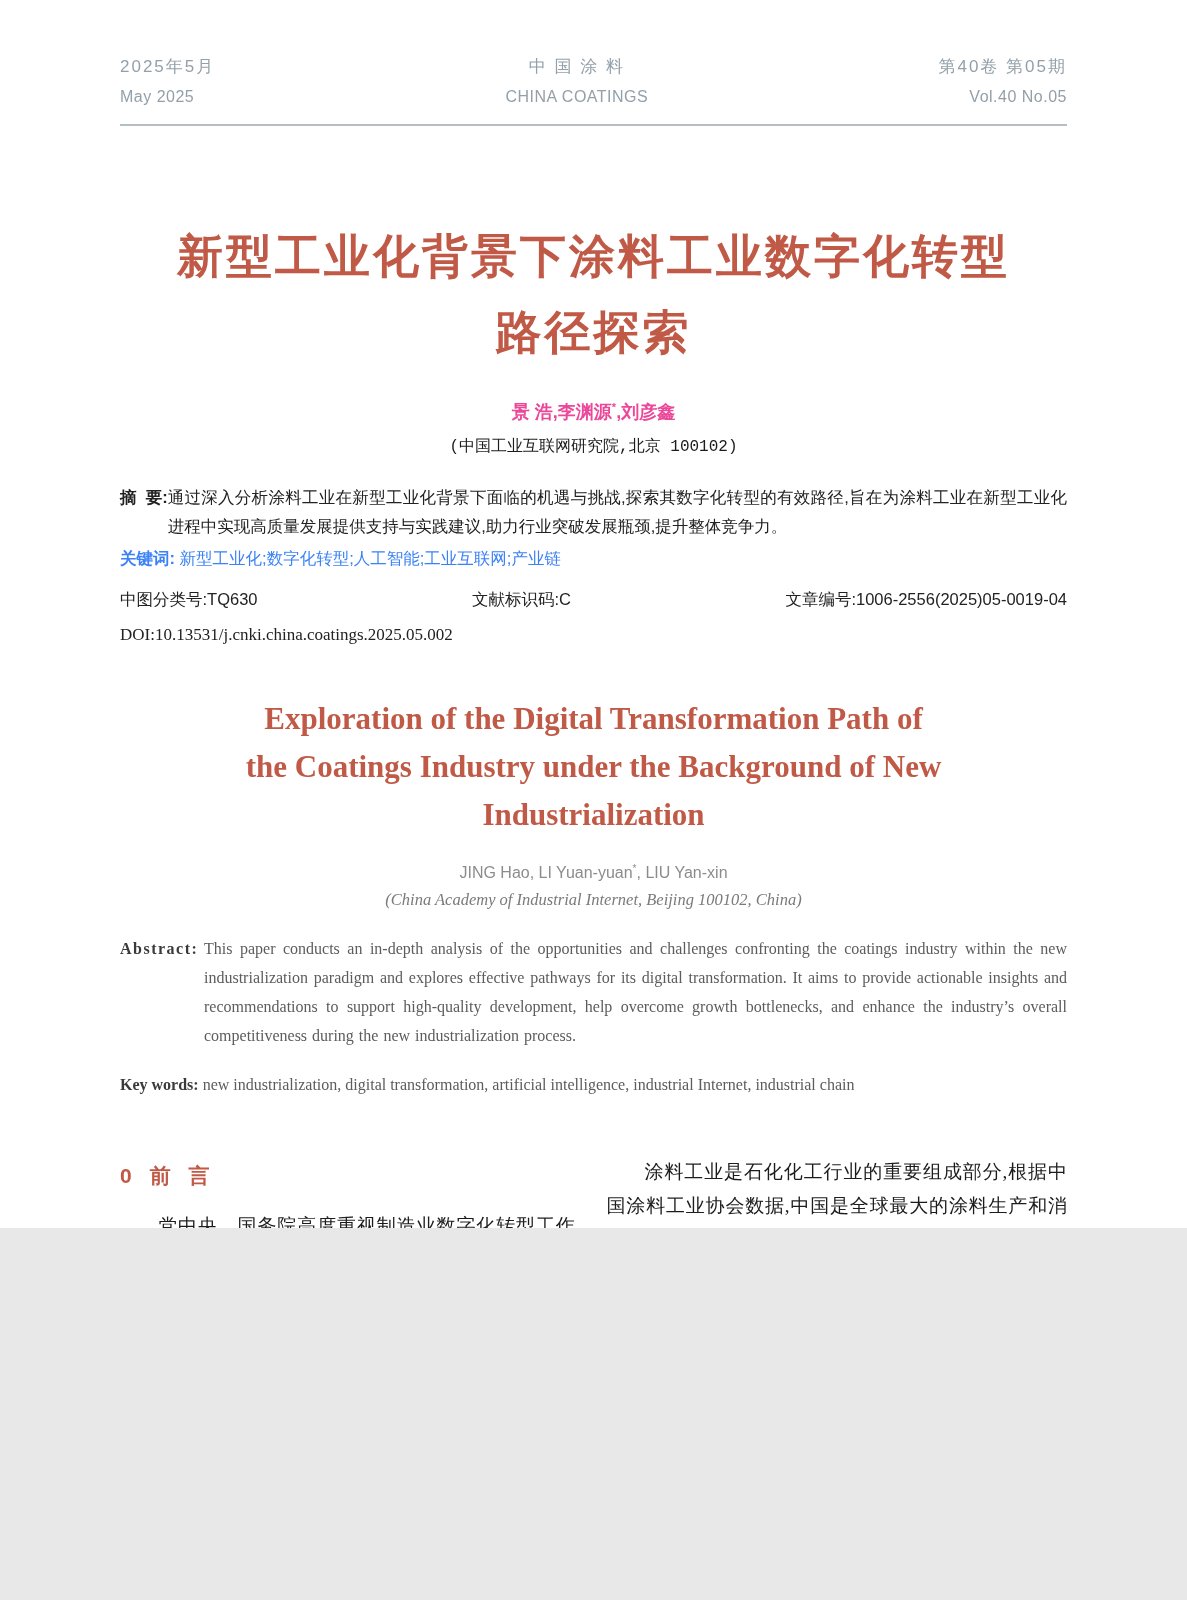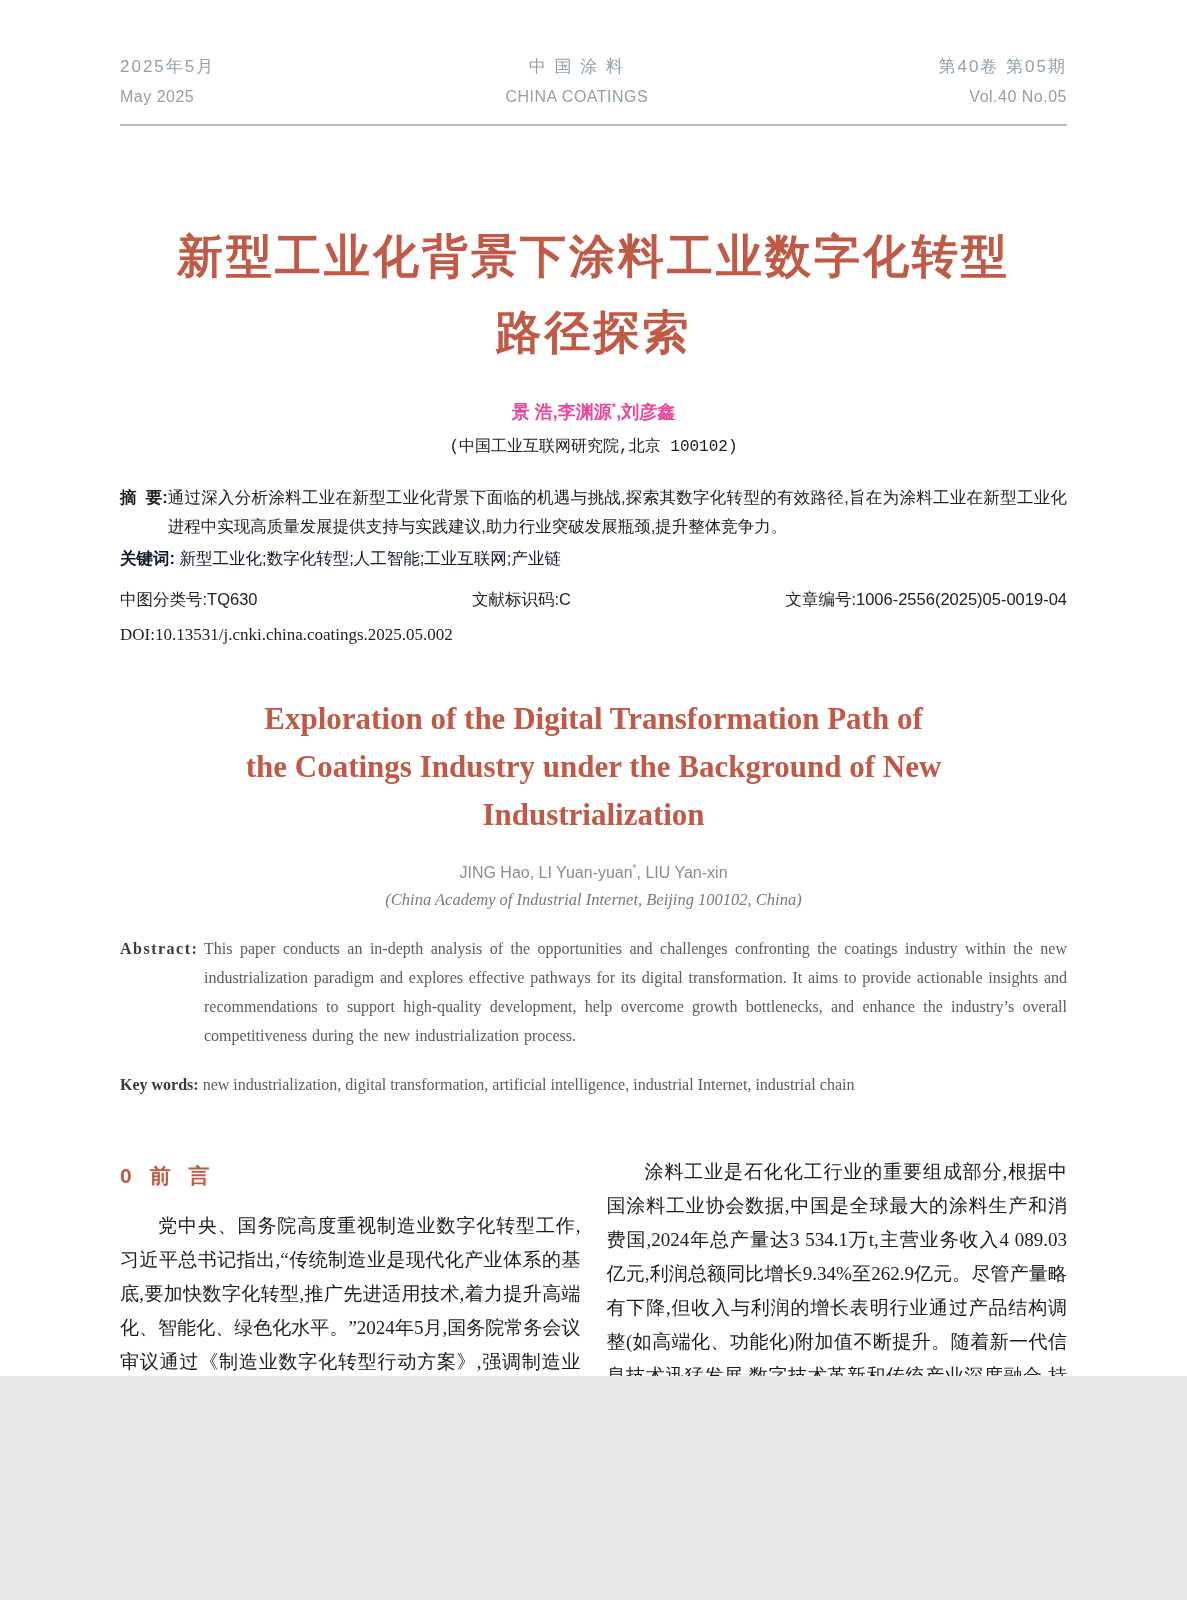--- a/index.html
+++ b/index.html
@@ -1,19 +1,19 @@
 <!DOCTYPE html>
 <html><head>
 <meta charset="utf-8">
 <style>
   * { margin:0; padding:0; box-sizing:border-box; }
   html,body { background:#e8e8e8; }
   .page {
     position:relative;
-    width:1187px; height:1376px;
+    width:1187px; height:1228px;
     margin:0 auto;
     background:#ffffff;
     font-family:"Liberation Serif","DejaVu Serif",serif;
     color:#1c1c1c;
     overflow:hidden;
   }
   .content { position:absolute; left:120px; right:120px; top:52px; }
 
   
   .jheader {
@@ -57,21 +57,21 @@
   .abs-cn {
     margin-top:26px; display:flex;
     font-family:"Liberation Sans","DejaVu Sans",sans-serif;
     font-size:16.5px; line-height:29px; color:#222;
   }
   .abs-cn .label { font-weight:bold; white-space:pre; flex:none; }
   .abs-cn .text  { flex:1; text-align:justify; }
   .kw-cn {
     margin-top:3px;
     font-family:"Liberation Sans","DejaVu Sans",sans-serif;
-    font-size:16.5px; line-height:29px; color:#0f172a;
+    font-size:16.5px; line-height:29px; color:#3b82f6;
   }
   .kw-cn .label { font-weight:bold; }
 
   .meta-row {
     margin-top:16px;
     display:flex; justify-content:space-between;
     font-family:"Liberation Sans","DejaVu Sans",sans-serif;
     font-size:16.5px; color:#222;
   }
   .doi-line {

